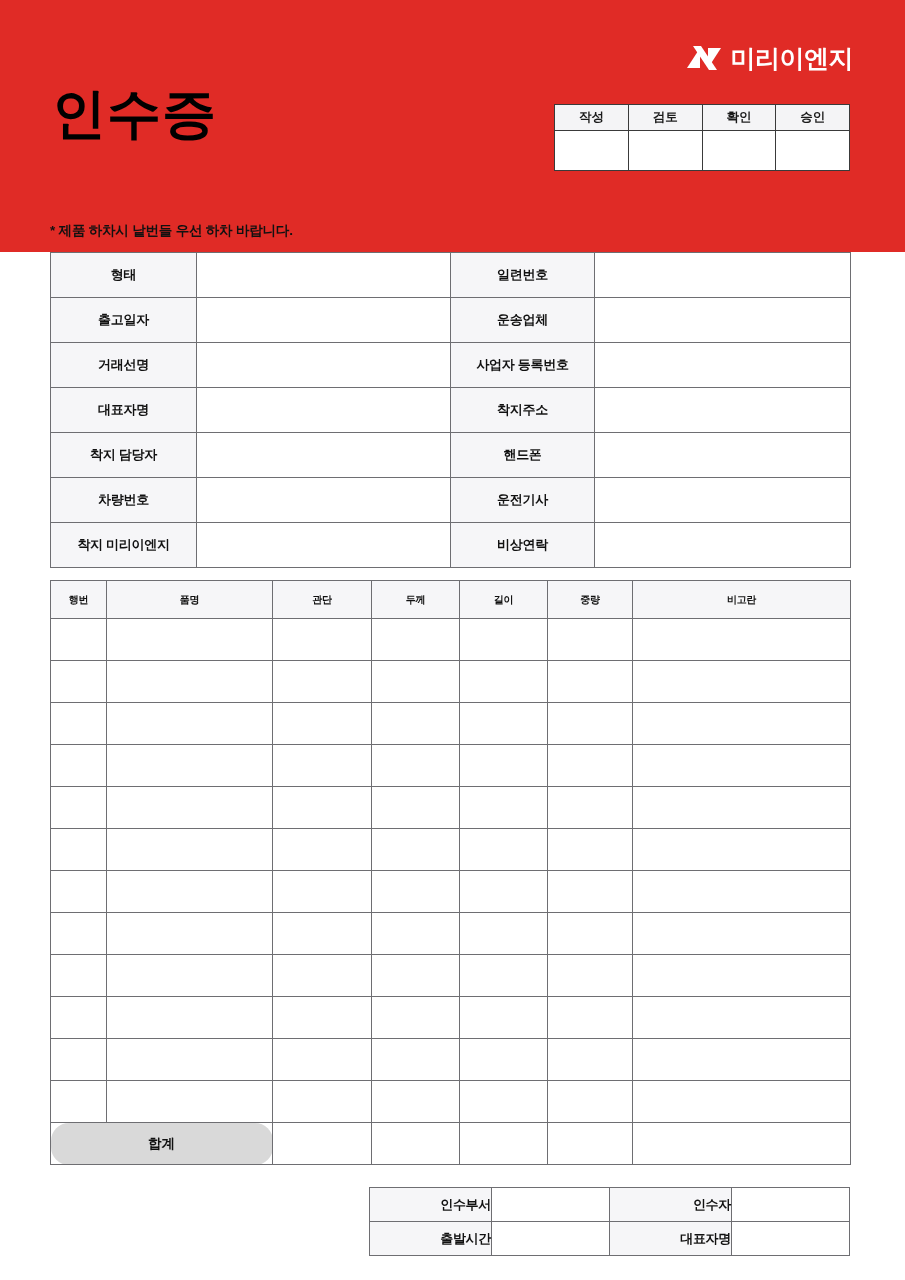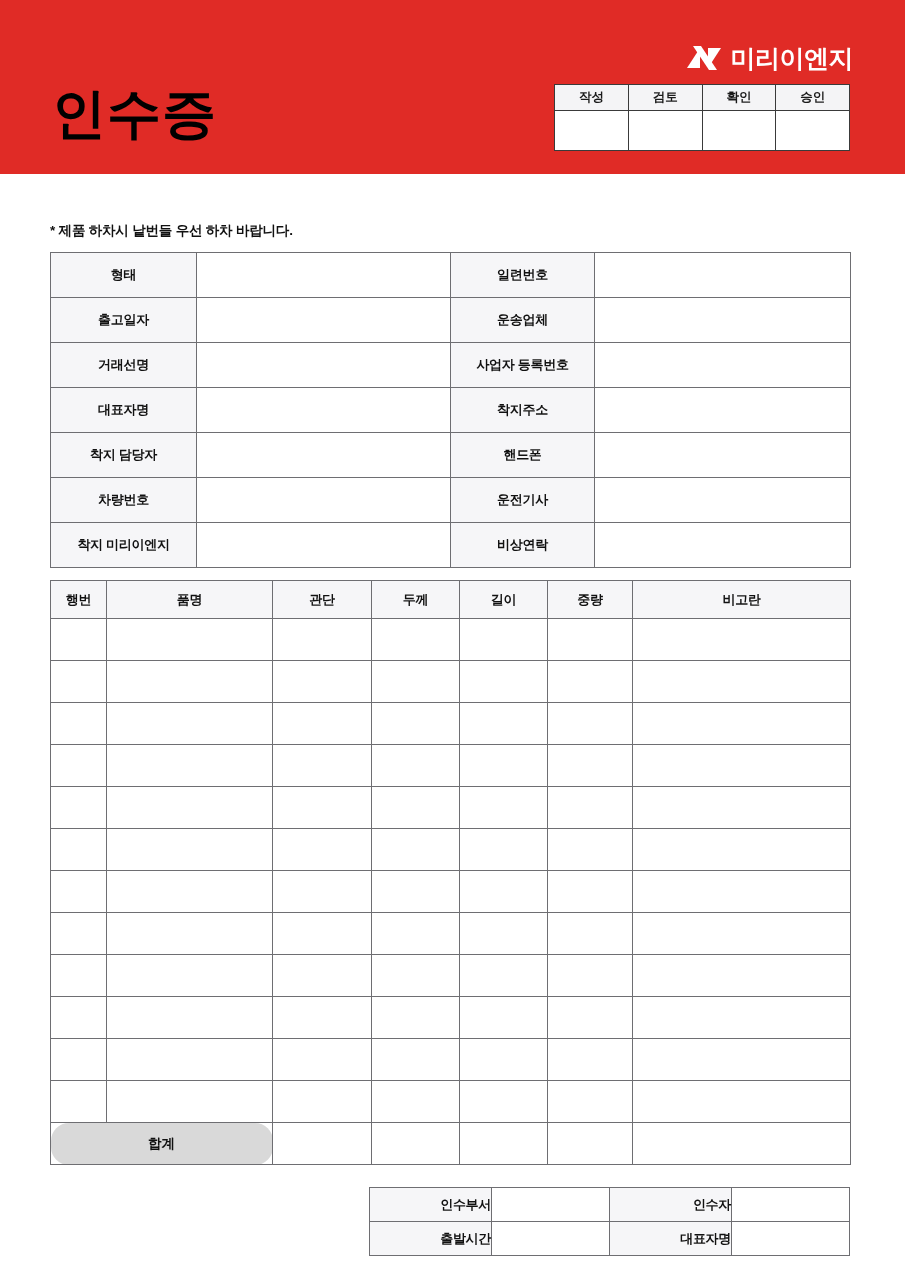--- a/index.html
+++ b/index.html
@@ -16,21 +16,21 @@
     color: #1a1a1a;
     position: relative;
     overflow: hidden;
   }
 
   
   .header-band {
     position: absolute;
     left: 0; top: 0;
     width: 905px;
-    height: 174px;
+    height: 252px;
     background: #e02b26;
   }
   .brand-logo {
     position: absolute;
     right: 52px;
     top: 44px;
     display: flex;
     align-items: center;
     gap: 10px;
   }
@@ -56,21 +56,21 @@
     font-weight: bold;
     letter-spacing: 1px;
     line-height: 1;
     margin: 0;
   }
 
   
   .approval-table {
     position: absolute;
     left: 554px;
-    top: 84px;
+    top: 104px;
     width: 296px;
     border-collapse: collapse;
     background: #ffffff;
     table-layout: fixed;
   }
   .approval-table th,
   .approval-table td {
     border: 1px solid #3a3a3a;
     text-align: center;
     padding: 0;
@@ -138,21 +138,21 @@
   .items-table {
     width: 800px;
     margin-left: 50px;
     margin-top: 12px;
   }
   .items-table thead th {
     background: #f6f6f8;
     height: 38px;
     font-weight: bold;
     text-align: center;
-    font-size: 13px;
+    font-size: 10px;
     letter-spacing: -0.3px;
   }
   .items-table tbody td {
     height: 42px;
     background: #ffffff;
   }
   .items-table tr.total-row td.total-label {
     background: #d9d9d9;
     font-weight: bold;
     text-align: center;

